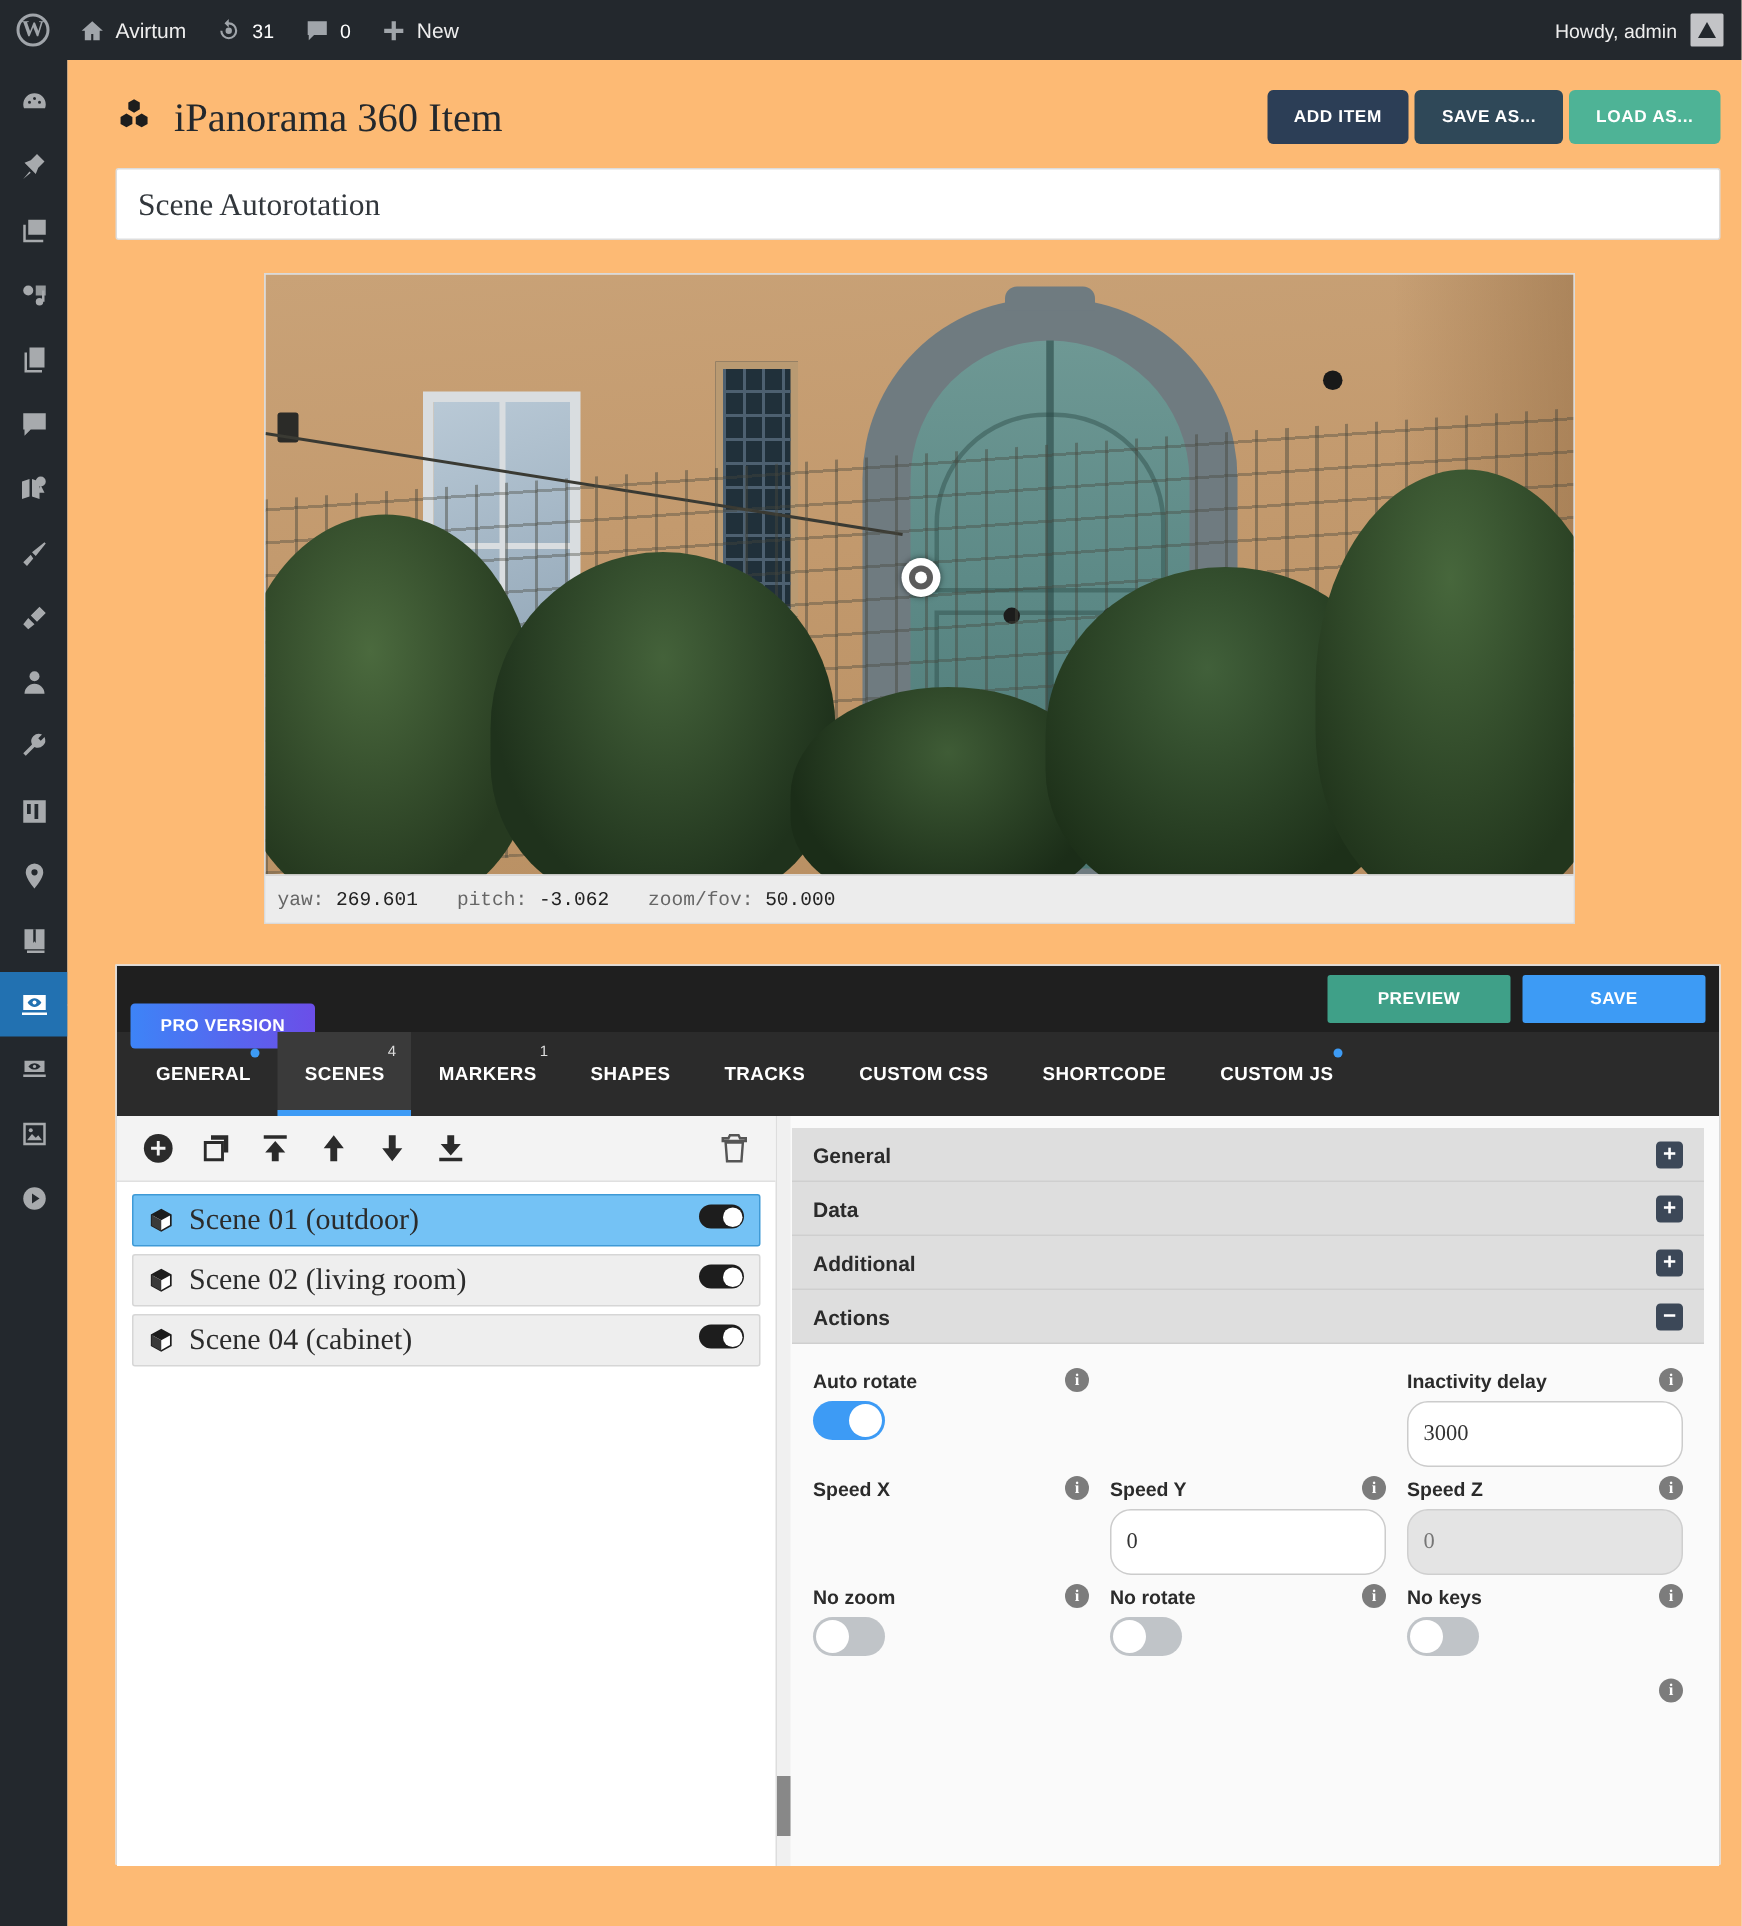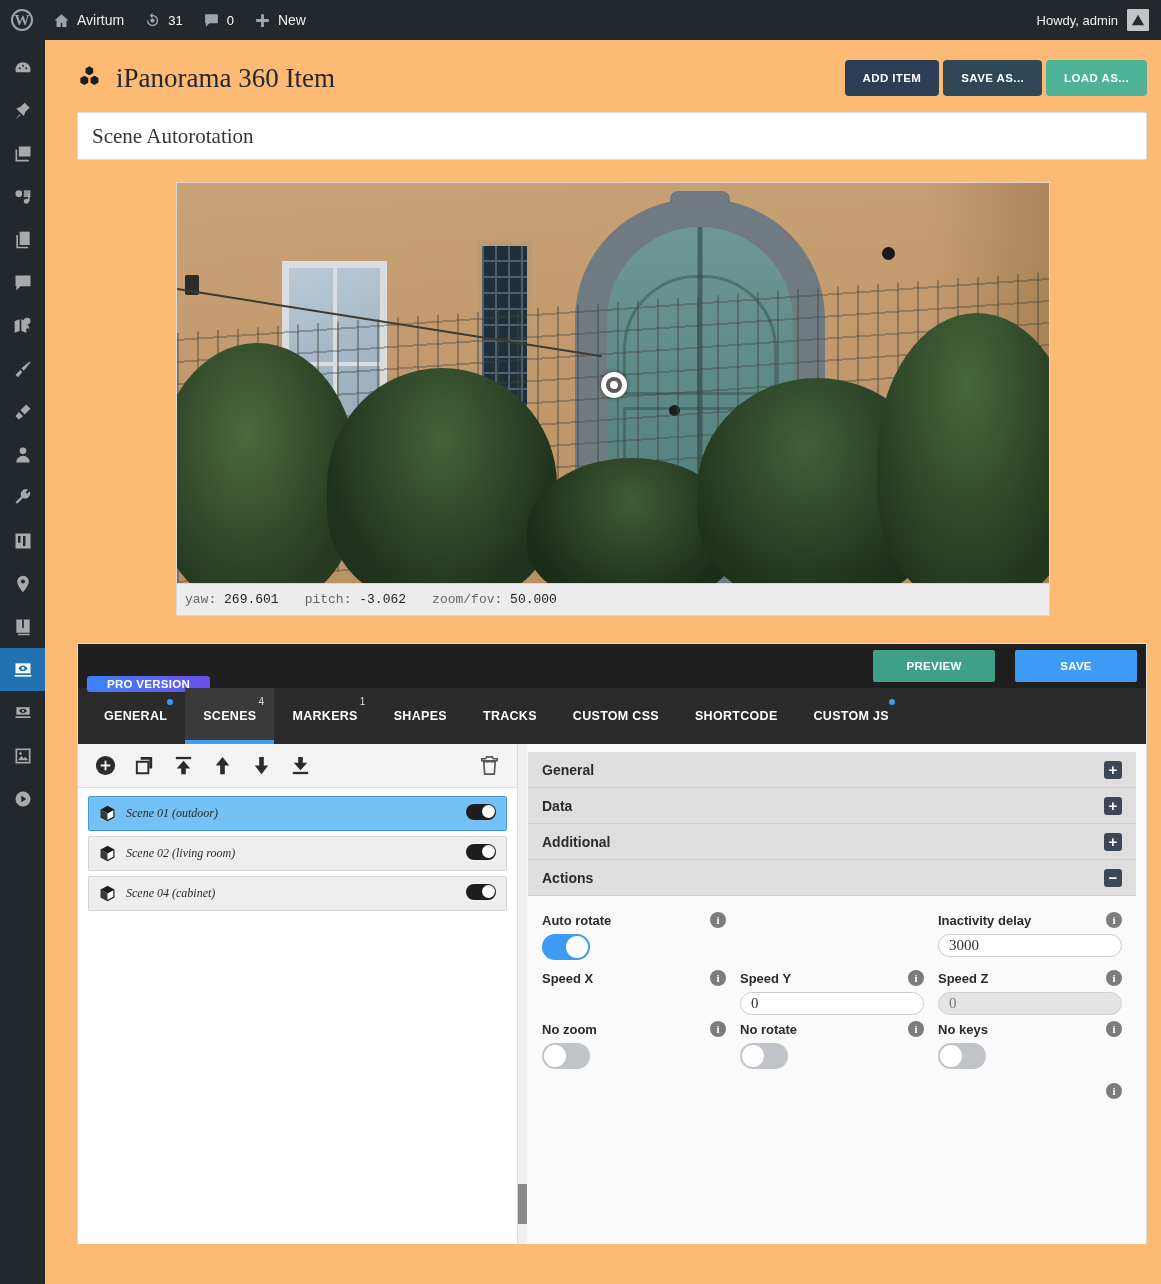--- a/index.html
+++ b/index.html
@@ -124,25 +124,25 @@
       padding-left: 8px; font-family: "Liberation Mono", monospace; font-size: 13px; color: #444;
       border-top: 1px solid #d8d8d8; }
   .pano-info .k { color: #666; }
   .pano-info .v { color: #222; }
 
   
   .editor { margin: 27px 14px 0 32px; width: 1070px; background: #fff;
             border: 1px solid #d9d9d9; height: 600px; }
   .editor-top { height: 44px; background: #1f1f1f; display: flex; align-items: center;
                 padding: 0 9px; }
-  .pro-btn { height: 16px; padding: 0 20px; border-radius: 3px; color: #fff;
+  .pro-btn { height: 30px; padding: 0 20px; border-radius: 3px; color: #fff;
              font-size: 11.5px; font-weight: bold; letter-spacing: .3px; cursor: pointer;
              background: linear-gradient(90deg,#3d84f7 0%,#6b4ee8 100%);
              display: flex; align-items: center; margin-top: 36px; }
-  .editor-top-right { margin-left: auto; display: flex; gap: 20px; }
+  .editor-top-right { margin-left: auto; display: flex; gap: 8px; }
   .etbtn { height: 32px; width: 122px; border: 0; color: #fff; font-size: 11.5px;
            font-weight: bold; letter-spacing: .3px; cursor: pointer; border-radius: 2px;
            font-family: "Liberation Sans", sans-serif; }
   .etbtn.preview { background: #3fa088; }
   .etbtn.save { background: #3d9bf5; }
 
   .tabbar { height: 56px; background: #2b2b2b; display: flex; align-items: flex-end;
             padding-left: 8px; }
   .tab { position: relative; height: 56px; padding: 0 18px; color: #fff; font-size: 12.5px;
          font-weight: bold; letter-spacing: .3px; display: flex; align-items: center;
@@ -158,22 +158,22 @@
                position: relative; }
   .lp-toolbar { height: 44px; background: #f3f3f3; border-bottom: 1px solid #e0e0e0;
                 display: flex; align-items: center; padding: 0 16px; gap: 16px; }
   .tool-ic { width: 23px; height: 23px; cursor: pointer; fill: #2b2b2b; }
   .tool-trash { margin-left: auto; fill: #555; }
   .scene-list { padding: 8px 10px; display: flex; flex-direction: column; gap: 5px; }
   .scene-item { height: 35px; display: flex; align-items: center; padding: 0 10px;
                 background: #eee; border: 1px solid #d6d6d6; border-radius: 2px;
                 cursor: pointer; gap: 10px; }
   .scene-item.selected { background: #74c2f5; border-color: #3f9ad6; }
-  .scene-item .sname { font-size: 12px; color: #2b2b2b;
-                       font-family: "Liberation Serif", serif; font-style: italic; }
+  .scene-item .sname { font-size: 20px; color: #2b2b2b;
+                       font-family: "Liberation Serif", serif; }
   .scene-item .sw { margin-left: auto; }
 
   .toggle { width: 30px; height: 16px; border-radius: 9px; position: relative;
             display: inline-block; cursor: pointer; }
   .toggle .knobt { position: absolute; top: 1.5px; width: 13px; height: 13px;
                    border-radius: 50%; background: #fff; }
   .toggle.on  { background: #1d1d1d; } .toggle.on .knobt  { right: 1.5px; }
   .toggle.off { background: #c0c4c8; } .toggle.off .knobt { left: 1.5px; }
   .toggle.big { width: 48px; height: 26px; border-radius: 14px; }
   .toggle.big .knobt { top: 2px; width: 22px; height: 22px; }
@@ -197,21 +197,21 @@
               justify-content: center; font-size: 15px; line-height: 1; font-weight: bold; }
   .acc-body { padding: 16px 14px 10px 14px; }
   .frow { display: flex; gap: 14px; margin-bottom: 6px; }
   .fcell { flex: 1; }
   .flabel { display: flex; align-items: center; font-size: 13px; font-weight: bold;
             color: #2b2b2b; margin-bottom: 6px; }
   .info-ic { margin-left: auto; width: 16px; height: 16px; border-radius: 50%;
              background: #7c7c7c; color: #fff; font-size: 11px; font-weight: bold;
              display: flex; align-items: center; justify-content: center;
              font-family: "Liberation Serif", serif; cursor: pointer; }
-  .finput { width: 100%; height: 23px; border: 1px solid #ccc; background: #fff;
+  .finput { width: 100%; height: 44px; border: 1px solid #ccc; background: #fff;
             font-size: 15px; color: #333; padding: 0 10px; border-radius: 14px;
             font-family: "Liberation Serif", serif; }
   .finput.disabled { background: #e4e4e4; color: #a9a9a9; border-color: #cfcfcf; }
   .ctrl-row { margin-bottom: 10px; }
 
   .vscroll { position: absolute; left: 0; top: 0; width: 9px; height: 100%; background: #f0f0f0; }
   .vscroll .thumb { position: absolute; left: 0; top: 0; width: 9px; height: 40px; background: #888; border-radius: 0; }
 </style>
 </head>
 <body>

